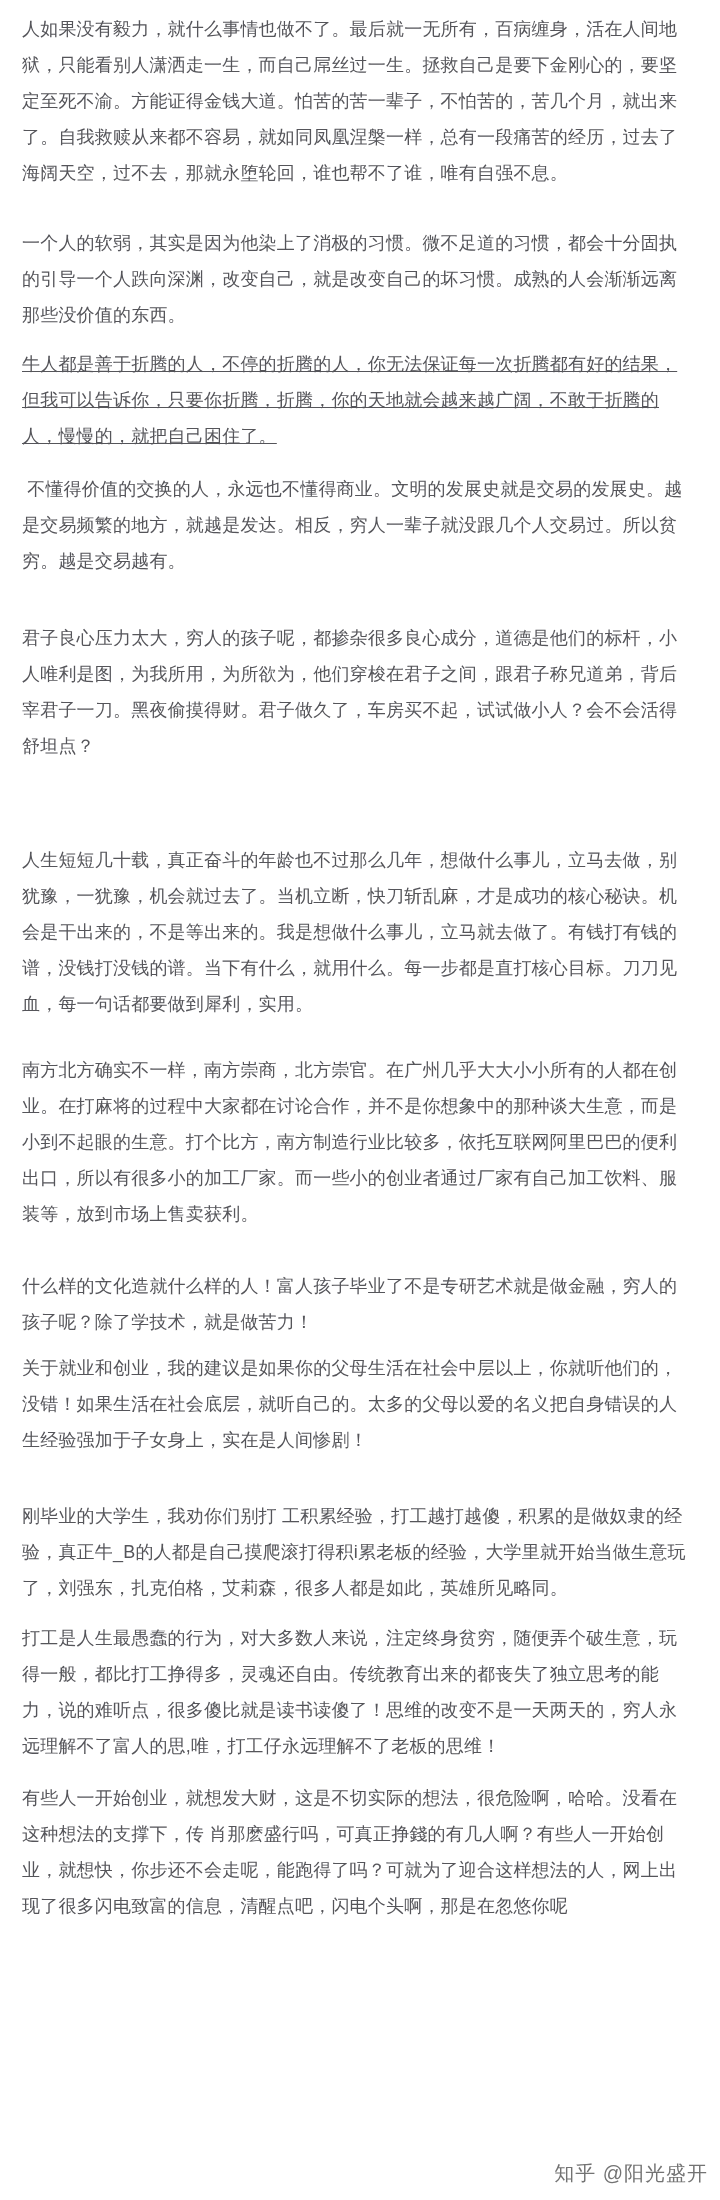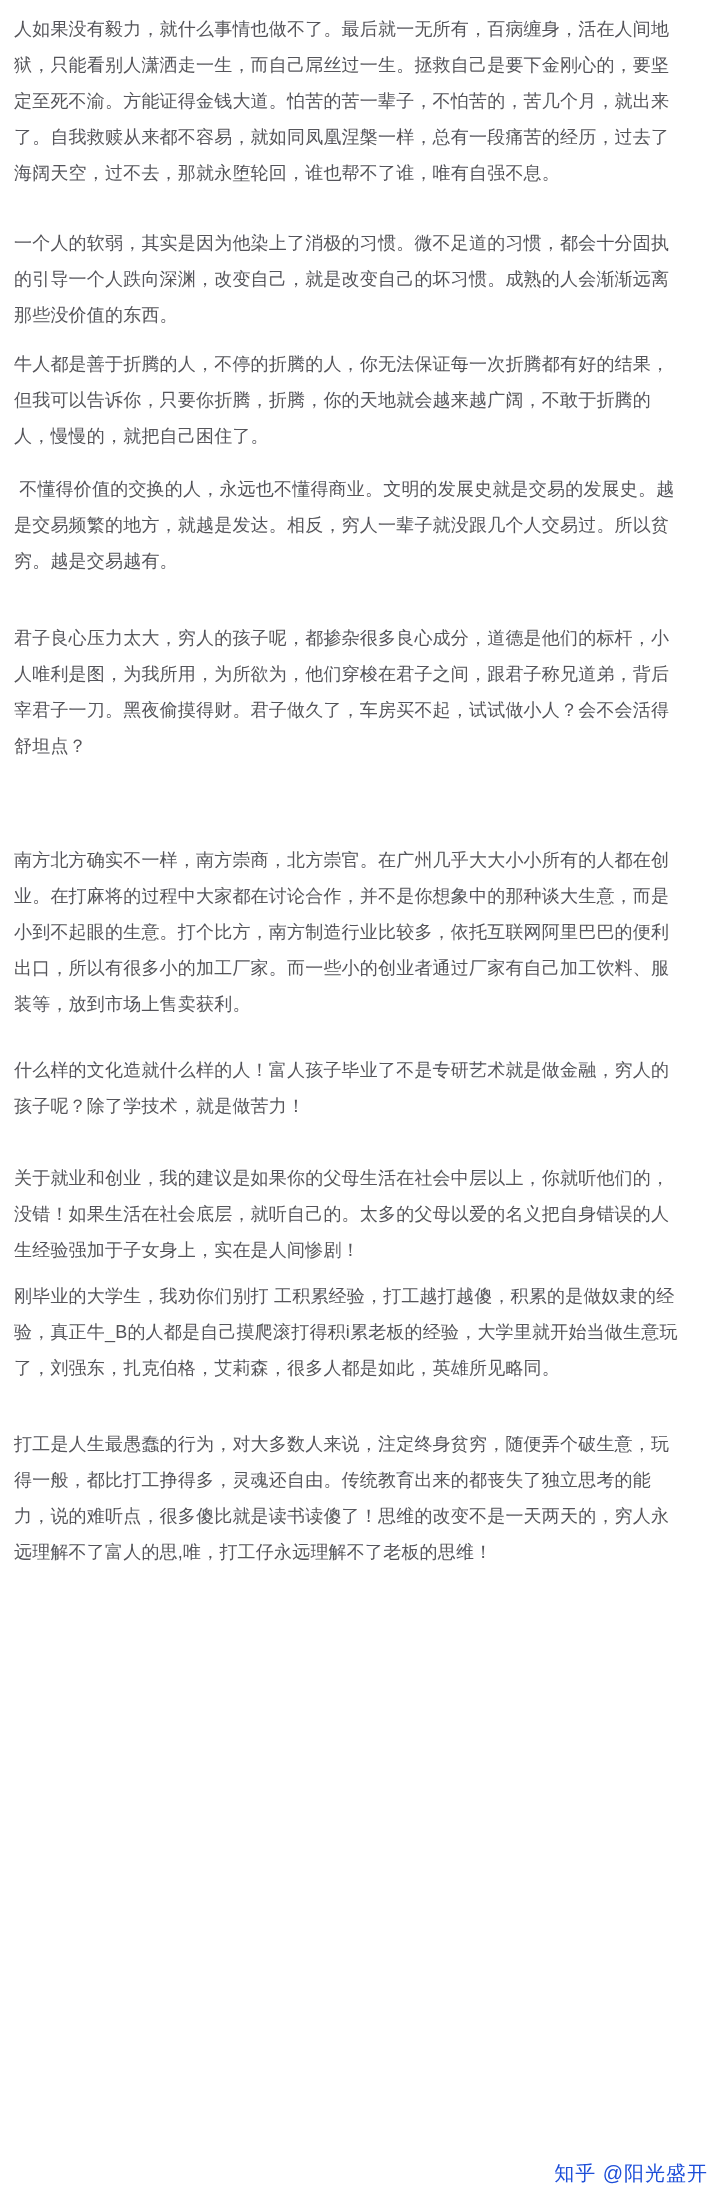--- a/index.html
+++ b/index.html
@@ -11,66 +11,69 @@
     height: 2200px;
     background: #ffffff;
     overflow: hidden;
     position: relative;
     font-family: "Liberation Sans", sans-serif;
   }
   .article {
     box-sizing: border-box;
     width: 692px;
     padding: 11px 12px 0 14px;
+    margin-left: 8px;
   }
   .para {
     margin: 0;
     font-size: 18px;
     line-height: 36px;
     letter-spacing: 0.2px;
     color: #55555a;
     white-space: pre-wrap;      
     word-break: break-all;
     text-align: left;
   }
   
   .para:nth-of-type(2)  { margin-top: 34px; }
-  .para:nth-of-type(3)  { margin-top: 13px; }
+  .para:nth-of-type(3)  { margin-top: 13px; text-decoration: underline; }
   .para:nth-of-type(4)  { margin-top: 17px; }
   .para:nth-of-type(5)  { margin-top: 41px; }
   .para:nth-of-type(6)  { margin-top: 78px; }
   .para:nth-of-type(7)  { margin-top: 30px; }
   .para:nth-of-type(8)  { margin-top: 36px; }
   .para:nth-of-type(9)  { margin-top: 10px; }
   .para:nth-of-type(10) { margin-top: 40px; }
   .para:nth-of-type(11) { margin-top: 14px; }
   .para:nth-of-type(12) { margin-top: 16px; }
   .para:nth-of-type(13) { margin-top: 12px; }
   .para:nth-of-type(14) { margin-top: 6px; }
 
   .watermark {
     position: absolute;
     right: 12px;
     bottom: 14px;
     font-size: 20px;
     line-height: 26px;
     letter-spacing: 1px;
-    color: #1d4ed8;
+    color: #737373;
     white-space: pre;
   }
 </style>
 </head>
 <body>
 
 <main class="article">
   <p class="para">人如果没有毅力，就什么事情也做不了。最后就一无所有，百病缠身，活在人间地狱，只能看别人潇洒走一生，而自己屌丝过一生。拯救自己是要下金刚心的，要坚定至死不渝。方能证得金钱大道。怕苦的苦一辈子，不怕苦的，苦几个月，就出来了。自我救赎从来都不容易，就如同凤凰涅槃一样，总有一段痛苦的经历，过去了海阔天空，过不去，那就永堕轮回，谁也帮不了谁，唯有自强不息。</p>
   <p class="para">一个人的软弱，其实是因为他染上了消极的习惯。微不足道的习惯，都会十分固执的引导一个人跌向深渊，改变自己，就是改变自己的坏习惯。成熟的人会渐渐远离那些没价值的东西。</p>
   <p class="para">牛人都是善于折腾的人，不停的折腾的人，你无法保证每一次折腾都有好的结果，但我可以告诉你，只要你折腾，折腾，你的天地就会越来越广阔，不敢于折腾的人，慢慢的，就把自己困住了。</p>
   <p class="para"> 不懂得价值的交换的人，永远也不懂得商业。文明的发展史就是交易的发展史。越是交易频繁的地方，就越是发达。相反，穷人一辈子就没跟几个人交易过。所以贫穷。越是交易越有。</p>
   <p class="para">君子良心压力太大，穷人的孩子呢，都掺杂很多良心成分，道德是他们的标杆，小人唯利是图，为我所用，为所欲为，他们穿梭在君子之间，跟君子称兄道弟，背后宰君子一刀。黑夜偷摸得财。君子做久了，车房买不起，试试做小人？会不会活得舒坦点？</p>
+  <p class="para">人生短短几十载，真正奋斗的年龄也不过那么几年，想做什么事儿，立马去做，别犹豫，一犹豫，机会就过去了。当机立断，快刀斩乱麻，才是成功的核心秘诀。机会是干出来的，不是等出来的。我是想做什么事儿，立马就去做了。有钱打有钱的谱，没钱打没钱的谱。当下有什么，就用什么。每一步都是直打核心目标。刀刀见血，每一句话都要做到犀利，实用。</p>
   <p class="para">南方北方确实不一样，南方崇商，北方崇官。在广州几乎大大小小所有的人都在创业。在打麻将的过程中大家都在讨论合作，并不是你想象中的那种谈大生意，而是小到不起眼的生意。打个比方，南方制造行业比较多，依托互联网阿里巴巴的便利出口，所以有很多小的加工厂家。而一些小的创业者通过厂家有自己加工饮料、服装等，放到市场上售卖获利。</p>
   <p class="para">什么样的文化造就什么样的人！富人孩子毕业了不是专研艺术就是做金融，穷人的孩子呢？除了学技术，就是做苦力！</p>
   <p class="para">关于就业和创业，我的建议是如果你的父母生活在社会中层以上，你就听他们的，没错！如果生活在社会底层，就听自己的。太多的父母以爱的名义把自身错误的人生经验强加于子女身上，实在是人间惨剧！</p>
   <p class="para">刚毕业的大学生，我劝你们别打 工积累经验，打工越打越傻，积累的是做奴隶的经验，真正牛_B的人都是自己摸爬滚打得积i累老板的经验，大学里就开始当做生意玩了，刘强东，扎克伯格，艾莉森，很多人都是如此，英雄所见略同。</p>
   <p class="para">打工是人生最愚蠢的行为，对大多数人来说，注定终身贫穷，随便弄个破生意，玩得一般，都比打工挣得多，灵魂还自由。传统教育出来的都丧失了独立思考的能力，说的难听点，很多傻比就是读书读傻了！思维的改变不是一天两天的，穷人永远理解不了富人的思,唯，打工仔永远理解不了老板的思维！</p>
+  <p class="para">有些人一开始创业，就想发大财，这是不切实际的想法，很危险啊，哈哈。没看在这种想法的支撑下，传 肖那麽盛行吗，可真正挣錢的有几人啊？有些人一开始创业，就想快，你步还不会走呢，能跑得了吗？可就为了迎合这样想法的人，网上出现了很多闪电致富的信息，清醒点吧，闪电个头啊，那是在忽悠你呢</p>
 </main>
 
 <div class="watermark">知乎 @阳光盛开</div>
 
 </body></html>

